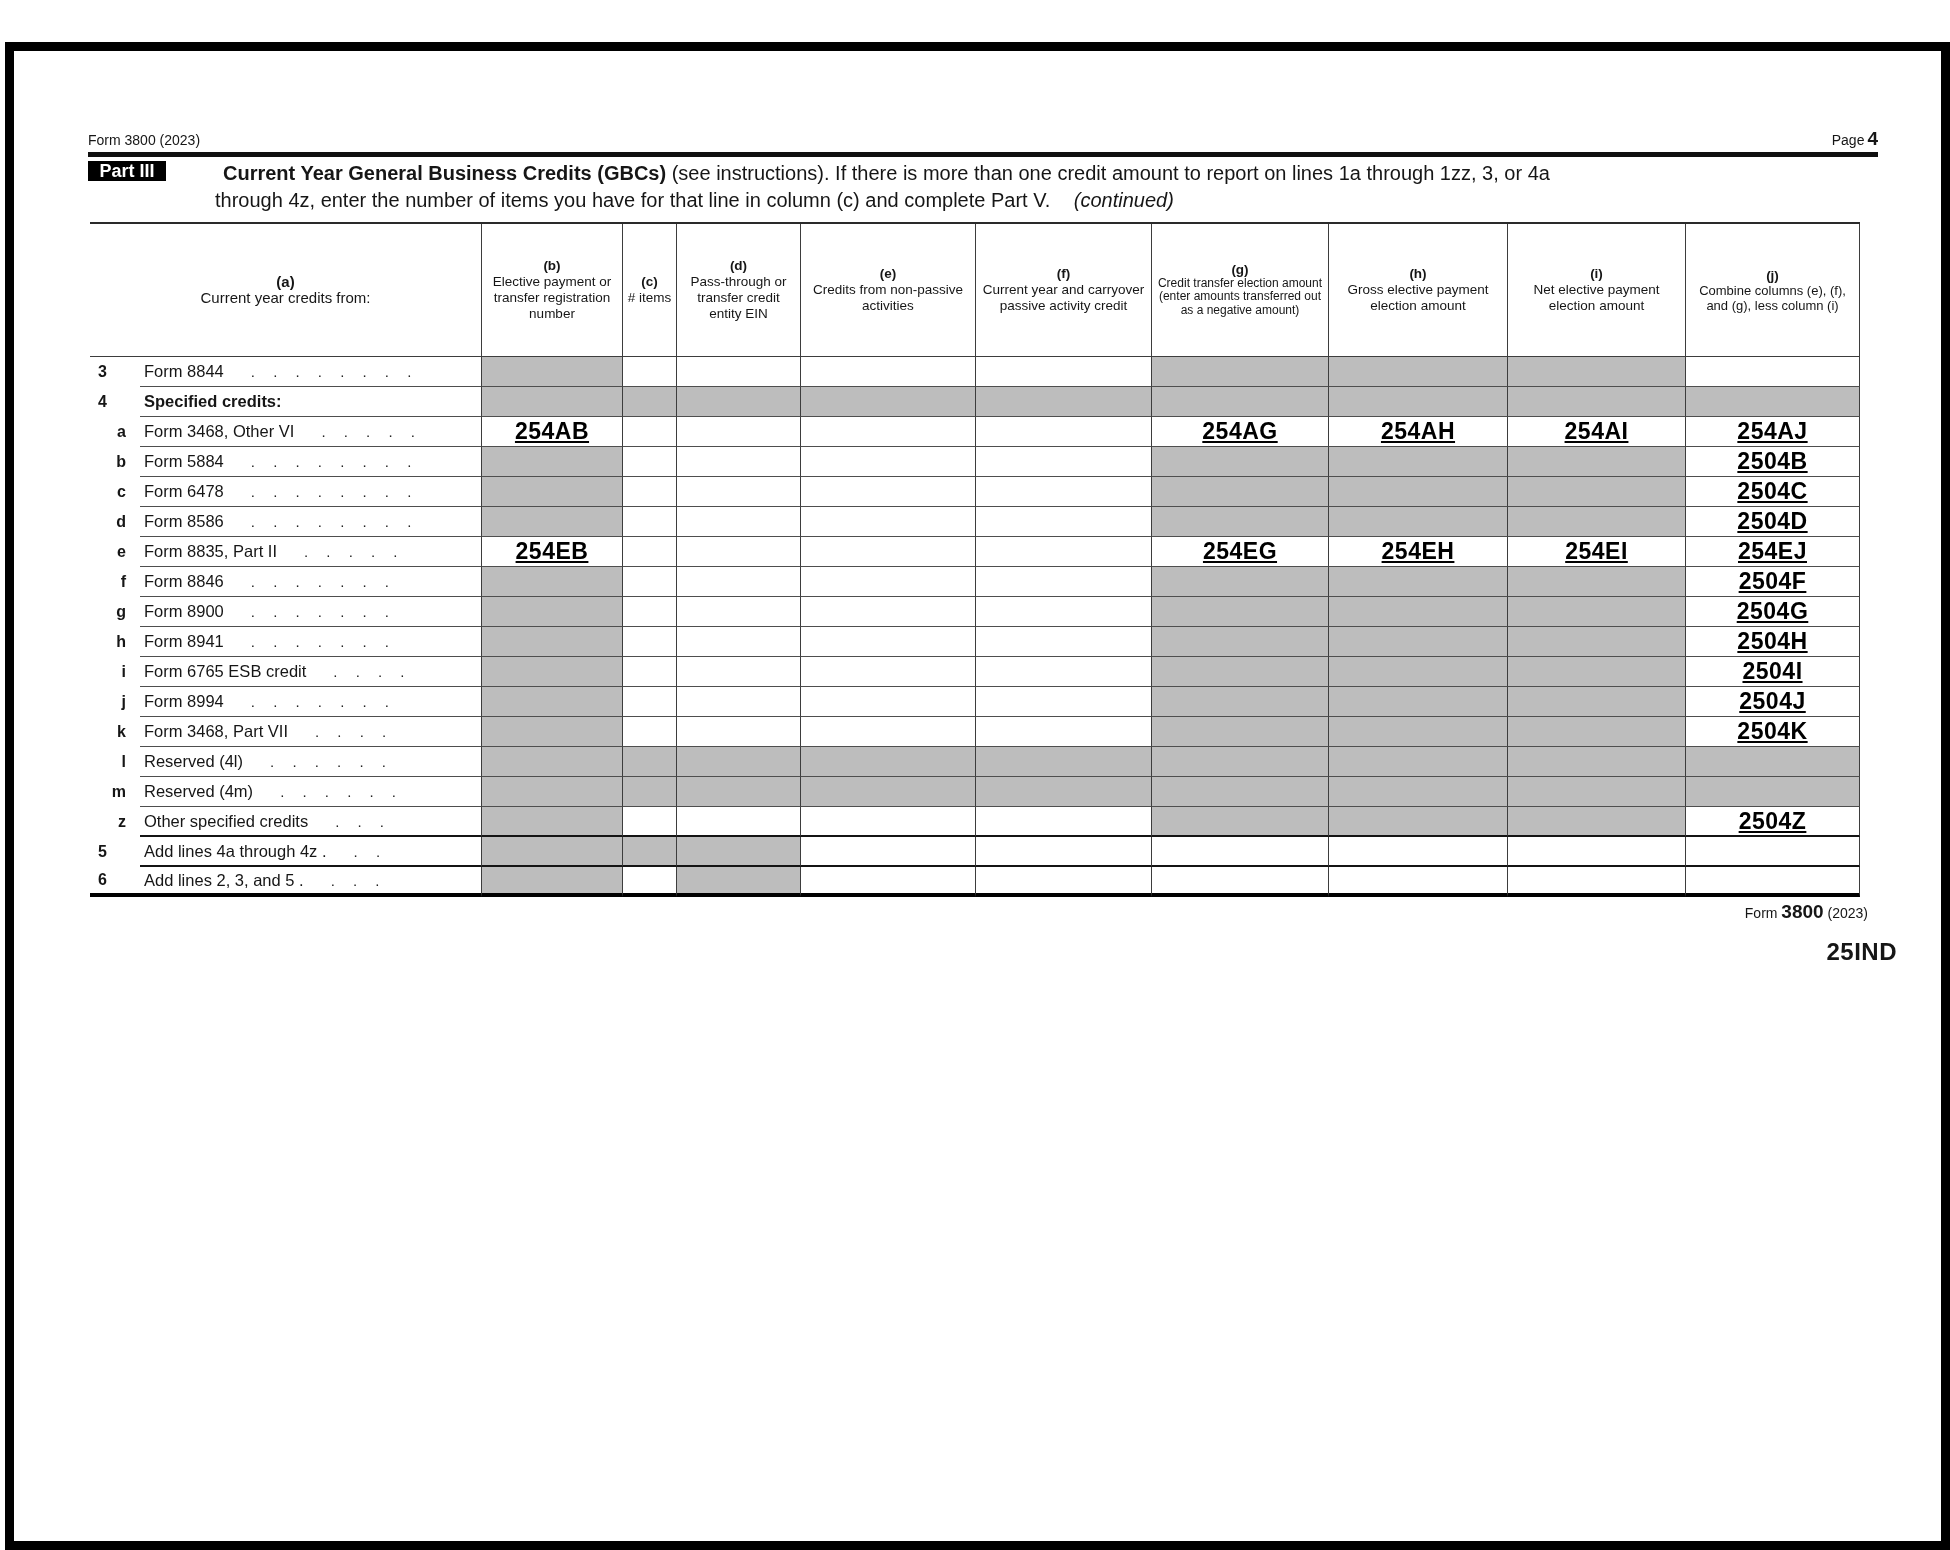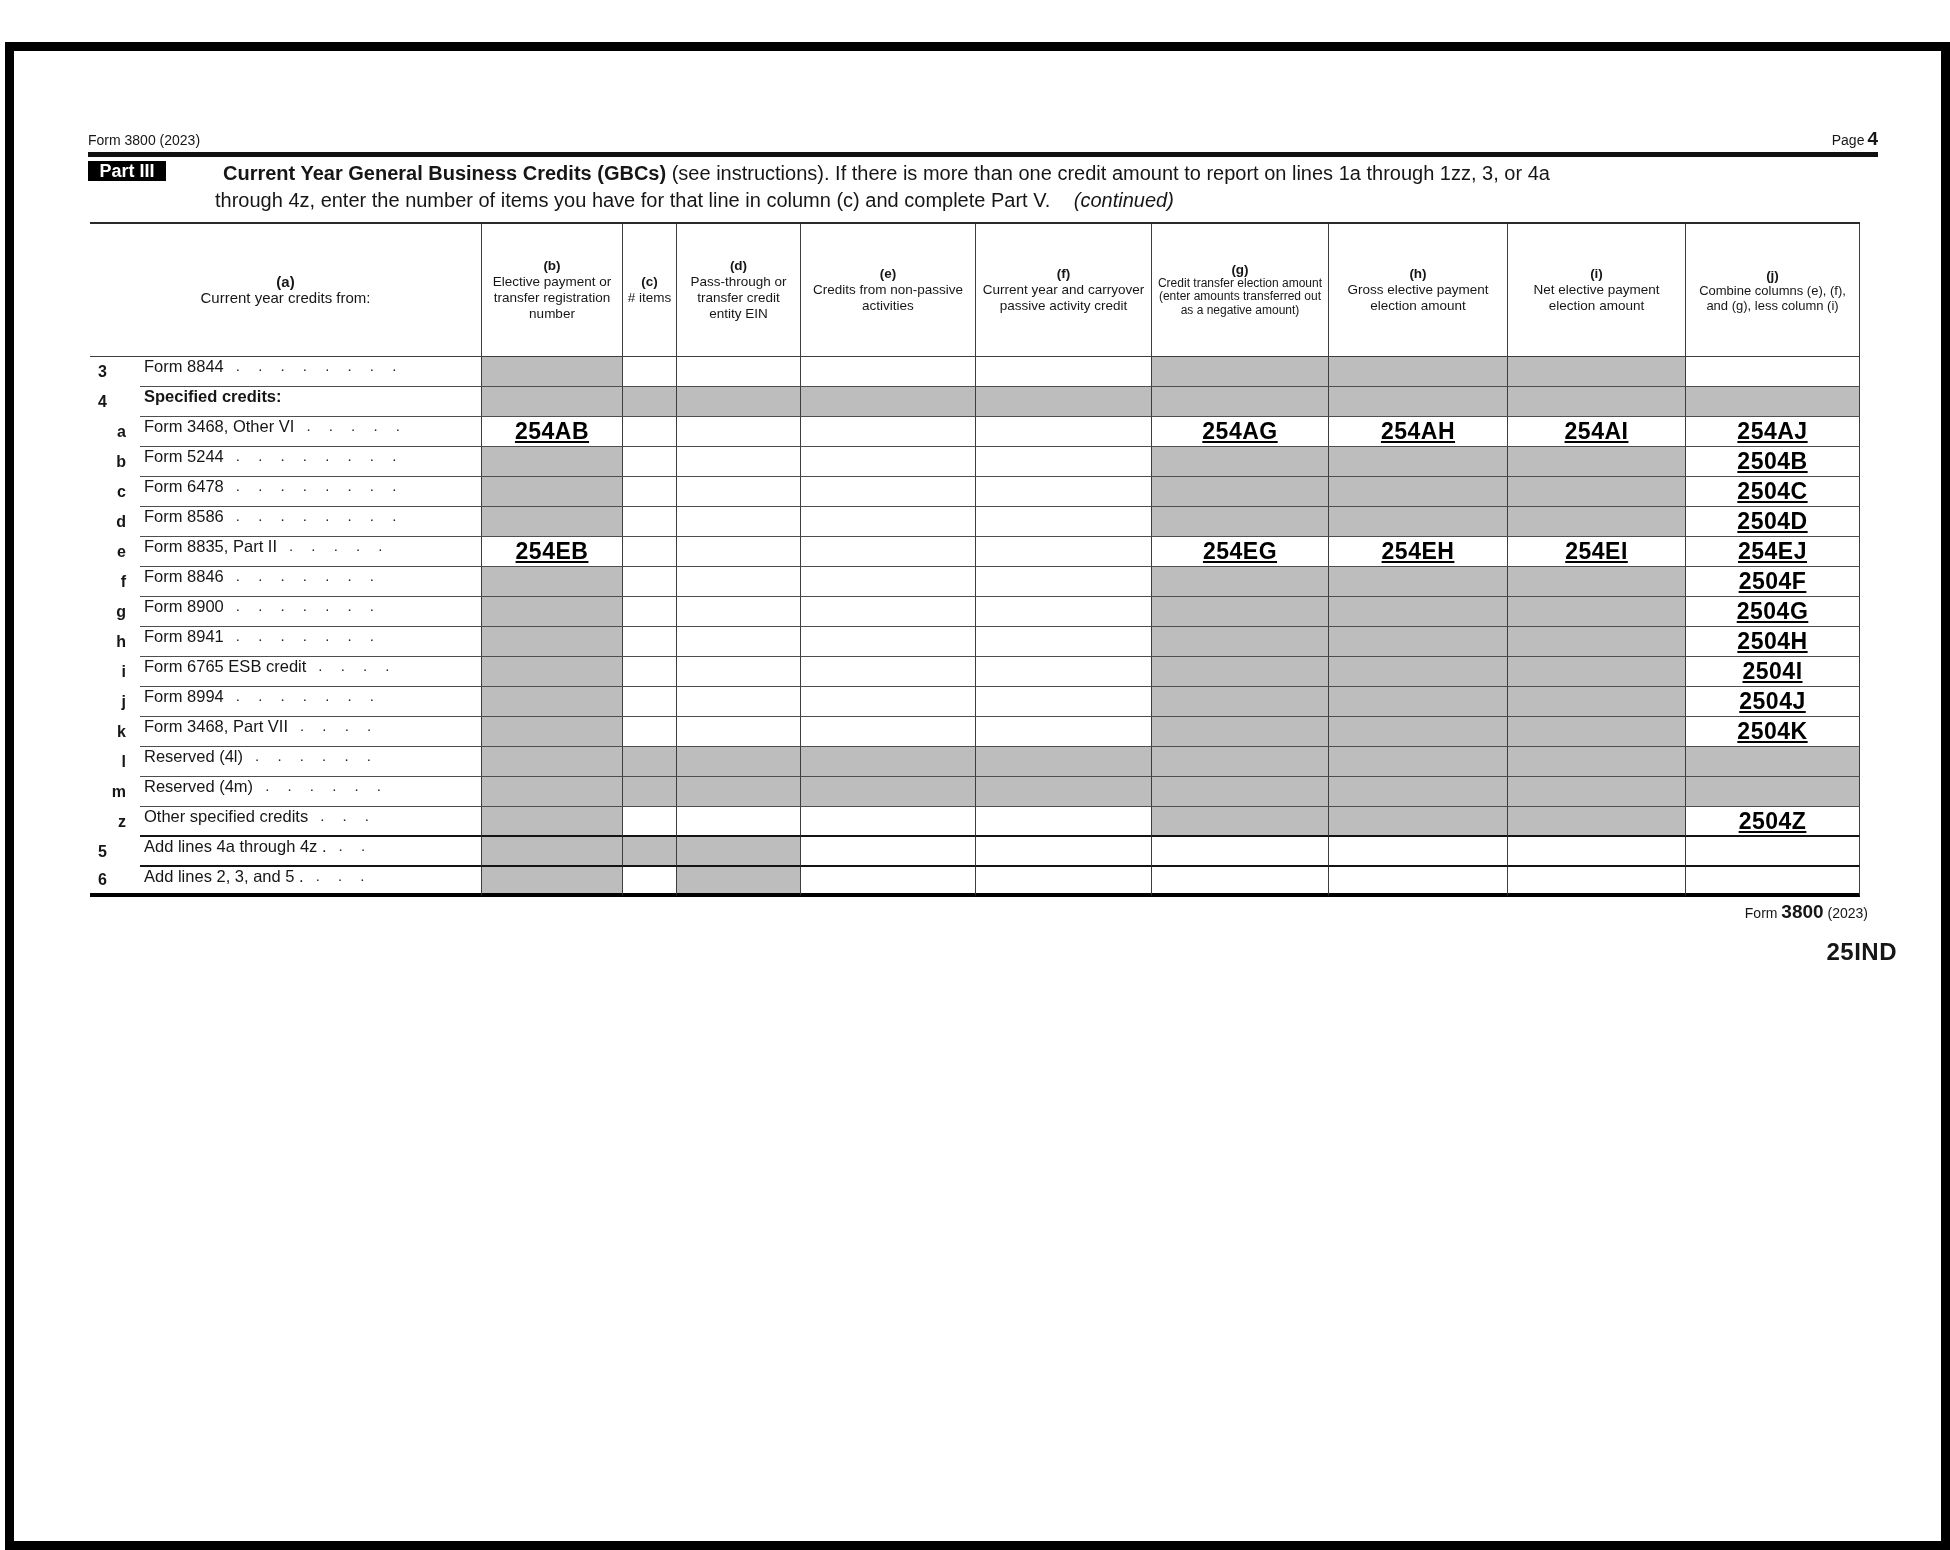--- a/index.html
+++ b/index.html
@@ -57,22 +57,22 @@
     border-right:1.5px solid #3d3d3d; border-bottom:1px solid #4e4e4e;
     position:relative; overflow:visible;
   }
   .td.shaded { background:var(--shade, #bdbdbd); }
   .numcell {
     border:none; font-weight:bold; font-size:16px;
     display:flex; align-items:center; padding-left:8px;
   }
   .numcell.indent { justify-content:flex-end; padding-right:14px; padding-left:0; }
   .labelcell {
-    display:flex; align-items:flex-start; white-space:nowrap;
-    font-size:16.5px; padding-left:4px;
+    display:flex; align-items:center; white-space:nowrap;
+    font-size:16.5px; padding-left:4px;gap:15px;
   }
   .labelcell .lbl.bold { font-weight:bold; }
   .dots { margin-left:12px; font-size:15px; word-spacing:14px; color:#222; }
   .code {
     position:absolute; inset:0;
     display:flex; align-items:center; justify-content:center;
     font-weight:bold; font-size:23px; letter-spacing:0.5px; color:#000;text-decoration:underline;
   }
   .row-thick { border-bottom:2.5px solid #141414; }
   .row-heavy { border-bottom:4px solid #000; }
@@ -190,21 +190,21 @@
       <div class="code">254AH</div>
     </div>
     <div class="td cell-i">
       <div class="code">254AI</div>
     </div>
     <div class="td cell-j">
       <div class="code">254AJ</div>
     </div>
     <div class="td numcell indent">b</div>
     <div class="td labelcell">
-      <div class="lbl">Form 5244</div>
+      <div class="lbl">Form 5884</div>
       <div class="dots">.  .  .  .  .  .  .  .</div>
     </div>
     <div class="td cell-b shaded"></div>
     <div class="td cell-c"></div>
     <div class="td cell-d"></div>
     <div class="td cell-e"></div>
     <div class="td cell-f"></div>
     <div class="td cell-g shaded"></div>
     <div class="td cell-h shaded"></div>
     <div class="td cell-i shaded"></div>

